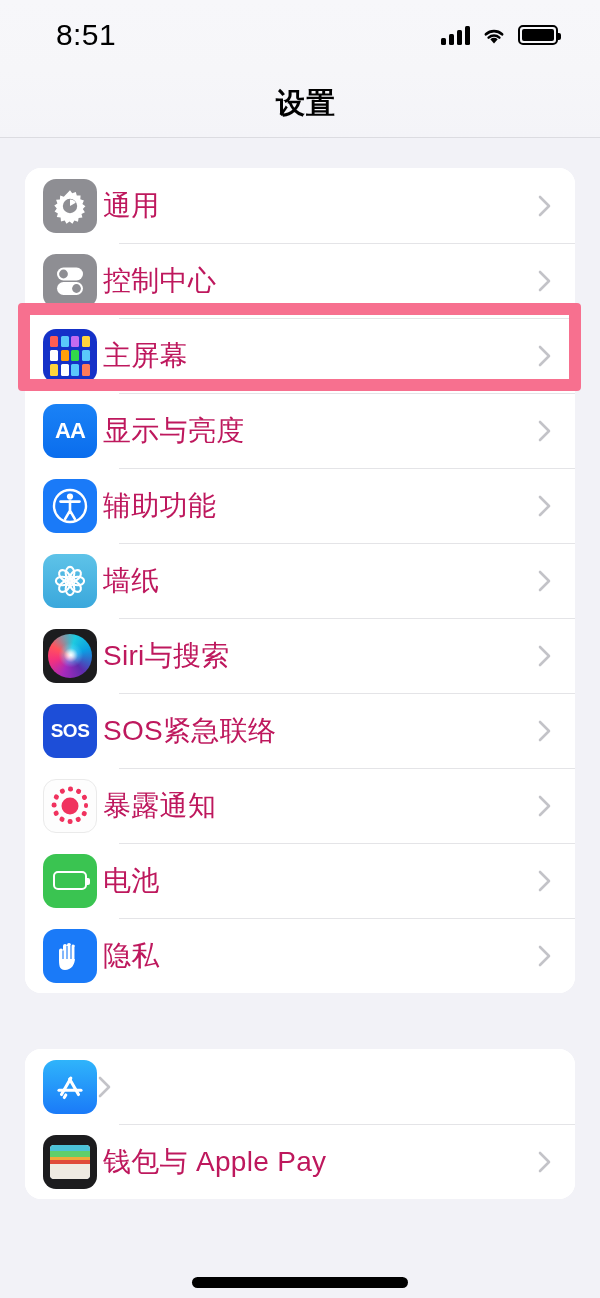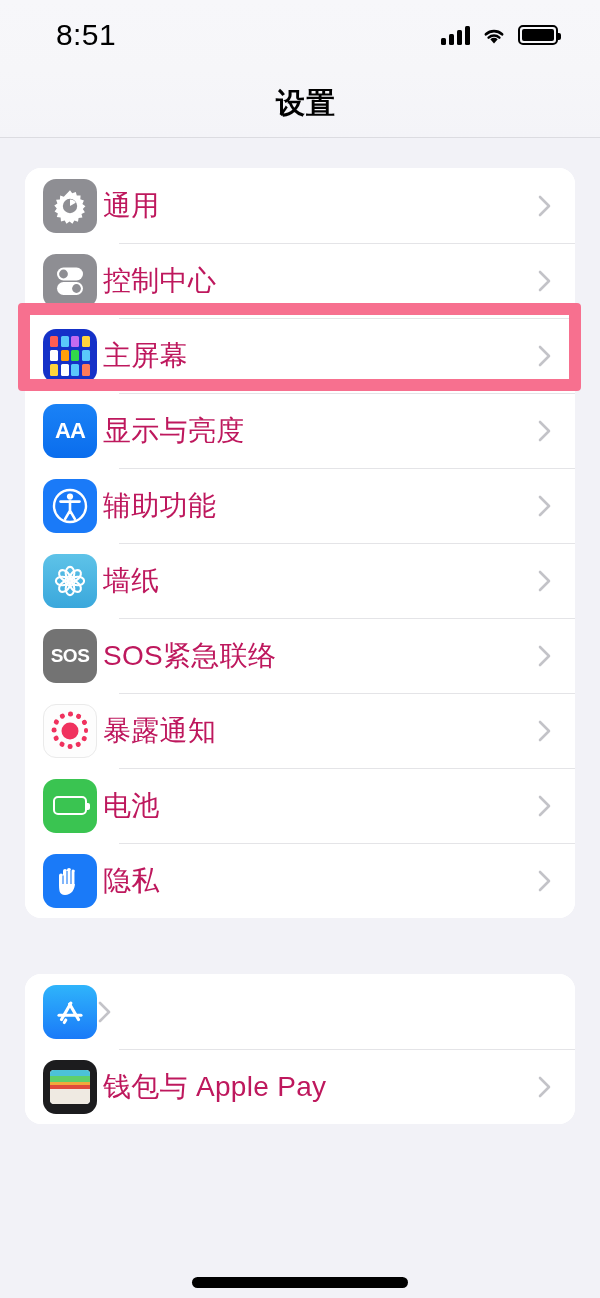--- a/index.html
+++ b/index.html
@@ -185,21 +185,21 @@
 
   
   .ic-gear      { background: #8e8e93; }
   .ic-control   { background: #8e8e93; }
   .ic-display   { background: linear-gradient(180deg,#1a82f6,#0a6ded); }
   .ic-home      { background: #1531c8; }
   .ic-access    { background: #1a7af8; }
   .ic-wallpaper { background: linear-gradient(180deg,#5ec3e8,#3aa8dc); }
   .ic-siri      { background: #1c1c1e; }
   .ic-faceid    { background: #32c95f; }
-  .ic-sos       { background: #737373; }
+  .ic-sos       { background: #1d4ed8; }
   .ic-exposure  { background: #fdfdfd; border: 1px solid #eaeaea; }
   .ic-battery   { background: #3ac451; }
   .ic-privacy   { background: #1a7af8; }
   .ic-appstore  { background: linear-gradient(180deg,#2fb4fb,#1a7af8); }
   .ic-wallet    { background: #1c1c1e; }
 
   .aa-text {
     color: #fff;
     font-size: 22px;
     font-weight: 600;
@@ -417,20 +417,31 @@
         </svg>
       </div>
       <div class="row-label">墙纸</div>
       <div class="chevron">
         <svg width="16" height="28" viewBox="0 0 16 28">
             <path d="M3 5 L12 14 L3 23" stroke="#c3c3c8" stroke-width="2.6" fill="none" stroke-linecap="round" stroke-linejoin="round"></path>
           </svg>
       </div>
     </div>
 
+    <div class="row">
+      <div class="icon-wrap ic-siri">
+        <div class="siri-orb"></div>
+      </div>
+      <div class="row-label">Siri与搜索</div>
+      <div class="chevron">
+        <svg width="16" height="28" viewBox="0 0 16 28">
+            <path d="M3 5 L12 14 L3 23" stroke="#c3c3c8" stroke-width="2.6" fill="none" stroke-linecap="round" stroke-linejoin="round"></path>
+          </svg>
+      </div>
+    </div>
 
 
     <div class="row">
       <div class="icon-wrap ic-sos">
         <span class="sos-text">SOS</span>
       </div>
       <div class="row-label">SOS紧急联络</div>
       <div class="chevron">
         <svg width="16" height="28" viewBox="0 0 16 28">
             <path d="M3 5 L12 14 L3 23" stroke="#c3c3c8" stroke-width="2.6" fill="none" stroke-linecap="round" stroke-linejoin="round"></path>

